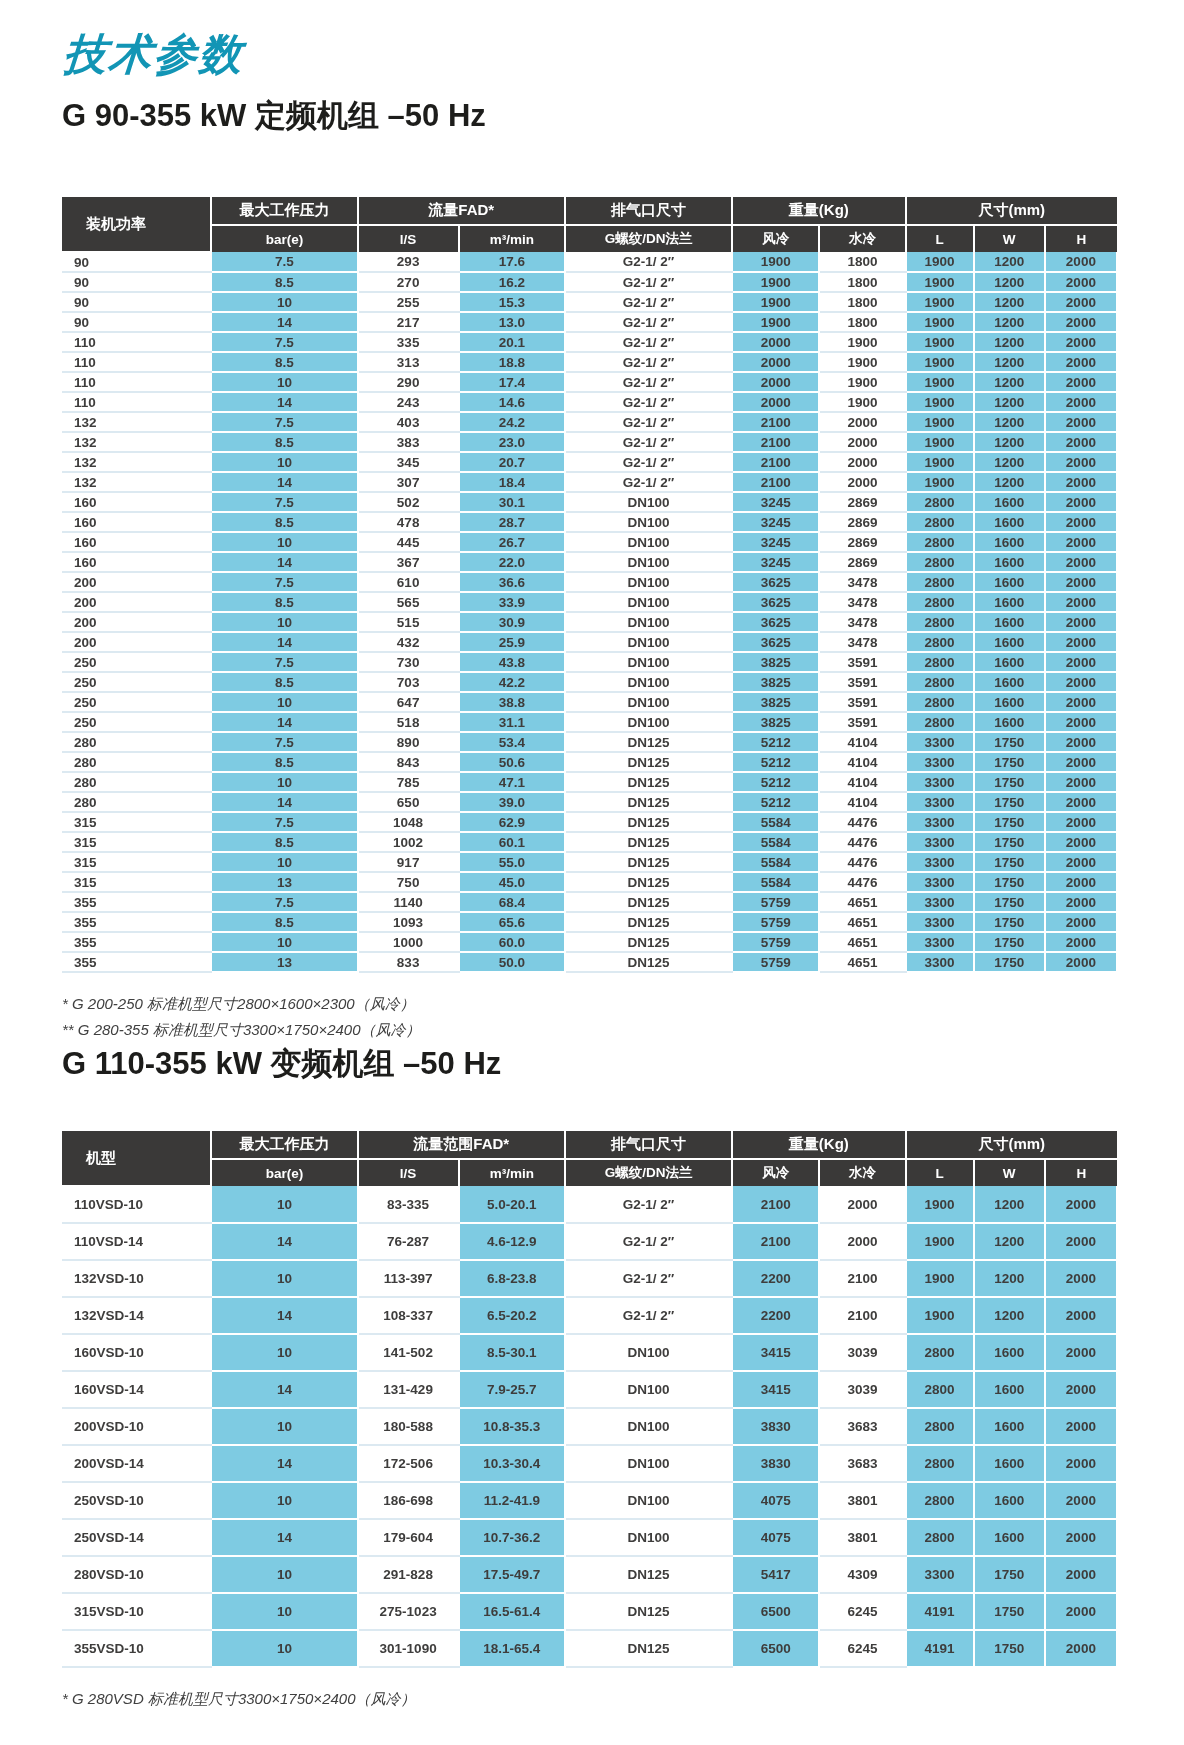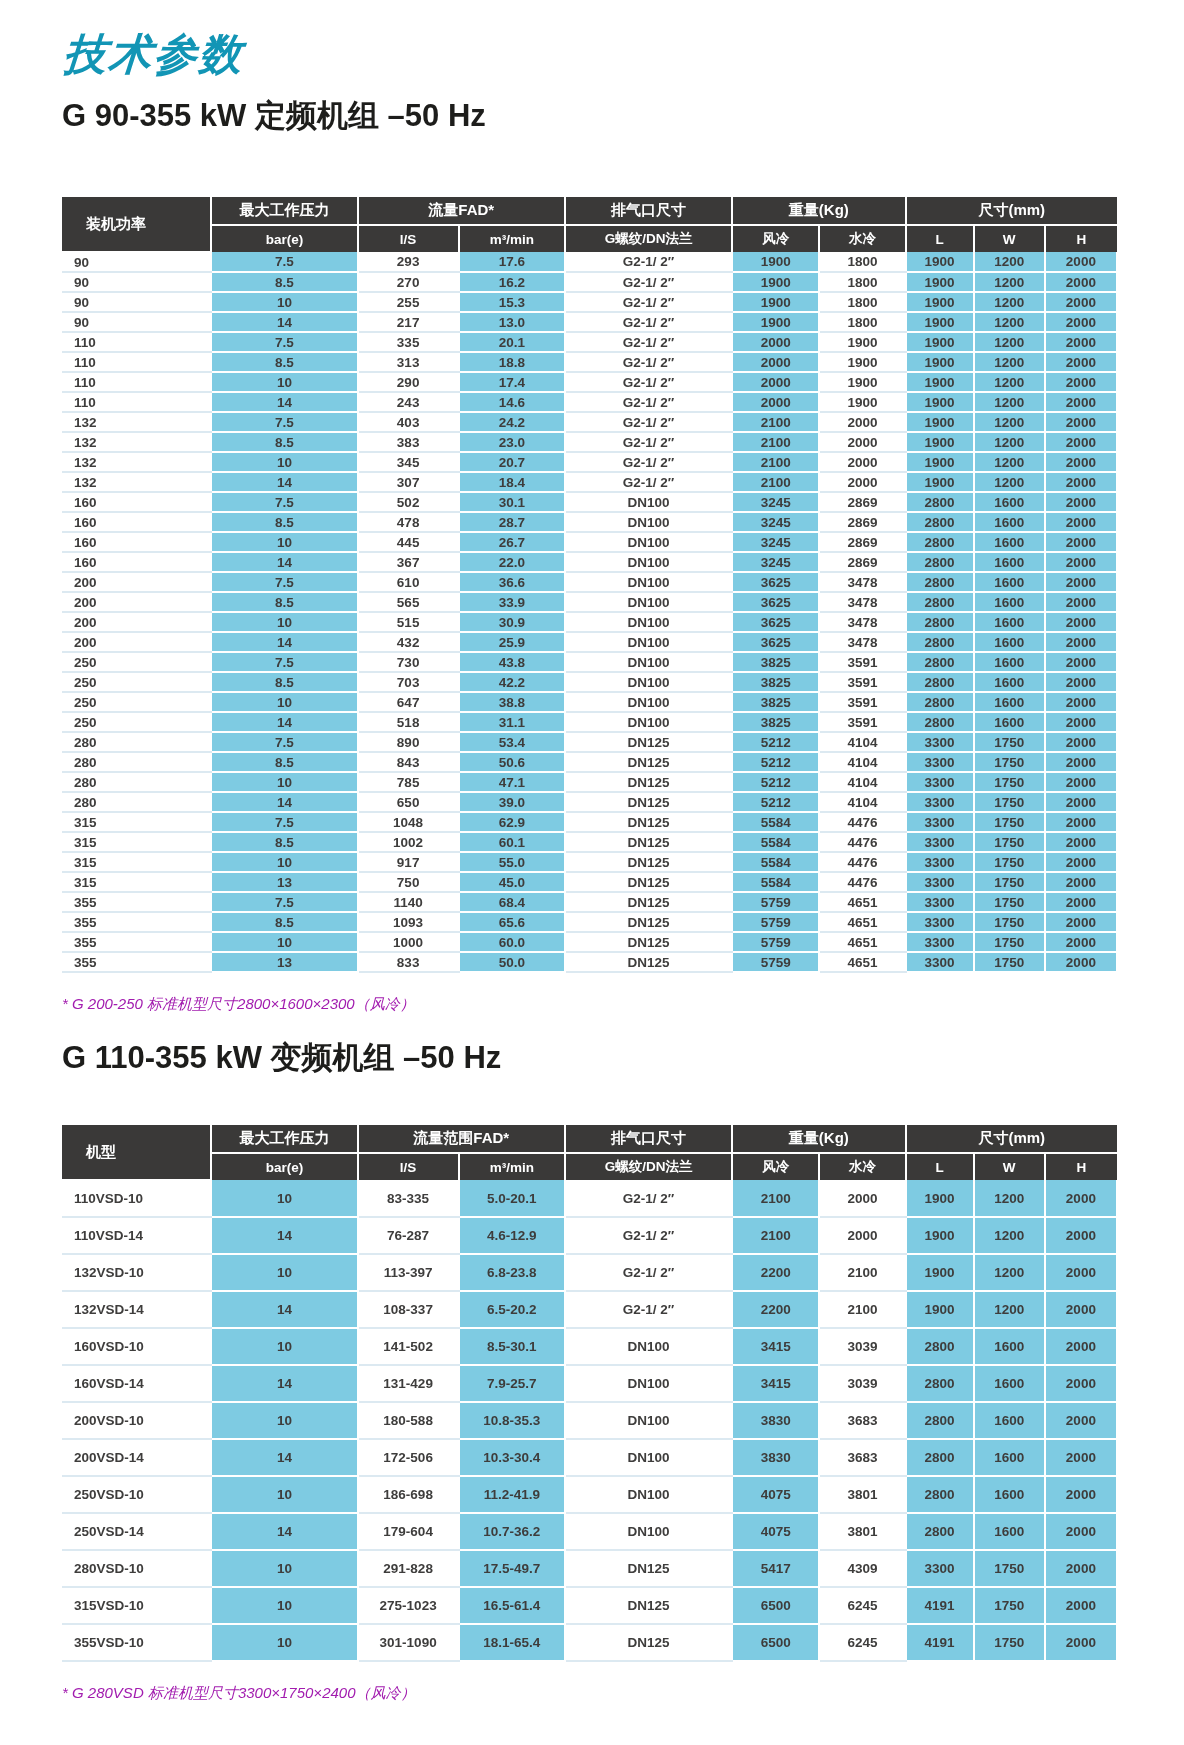--- a/index.html
+++ b/index.html
@@ -26,21 +26,21 @@
   .title-wrap{line-height:0;}
 
   .section-title{
     margin:0;
     font-size:31px;
     font-weight:bold;
     color:#1d1d1b;
     letter-spacing:0px;
   }
   .section-title.first{margin-bottom:60px;}
-  .section-title.second{margin-top:20px;margin-bottom:46px;}
+  .section-title.second{margin-bottom:46px;}
 
   table.spec{
     border-collapse:collapse;
     table-layout:fixed;
     width:1056px;
   }
   table.spec th, table.spec td{
     padding:0;
     vertical-align:middle;
     text-align:center;
@@ -88,21 +88,21 @@
   table.t1 tbody tr{height:20px;}
   table.t2 tbody tr{height:37px;}
 
   .footnotes{margin-top:18px;}
   .footnotes.fn1{margin-bottom:0;}
   .footnotes p{
     margin:0;
     font-style:italic;
     font-size:15px;
     line-height:26px;
-    color:#a21caf;
+    color:#404040;
   }
 </style>
 </head>
 <body>
 
 <div class="page">
 
   <div class="title-wrap">
     <h1 class="main-title">技术参数</h1>
   </div>
@@ -575,20 +575,21 @@
             <td>4651</td>
             <td>3300</td>
             <td>1750</td>
             <td>2000</td>
           </tr>
         </tbody>
     </table>
 
     <div class="footnotes fn1">
       <p>* G 200-250 标准机型尺寸2800×1600×2300（风冷）</p>
+      <p>** G 280-355 标准机型尺寸3300×1750×2400（风冷）</p>
     </div>
   </section>
 
   <section>
     <h2 class="section-title second">G 110-355 kW 变频机组 –50 Hz</h2>
 
     <table class="spec t2">
       <colgroup>
         <col style="width:149px">
           <col style="width:146px">

